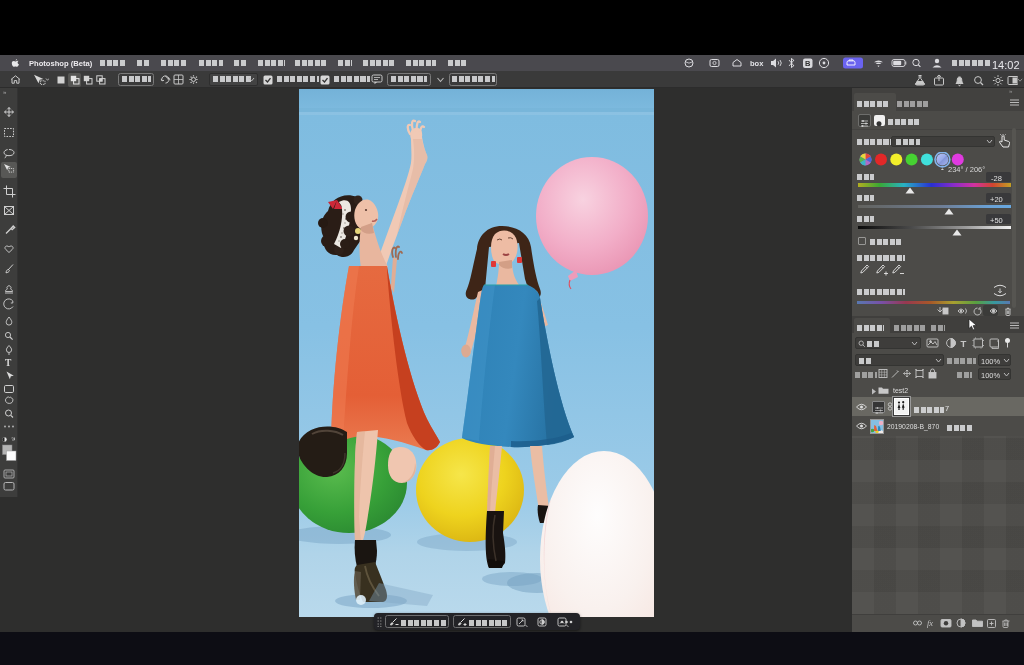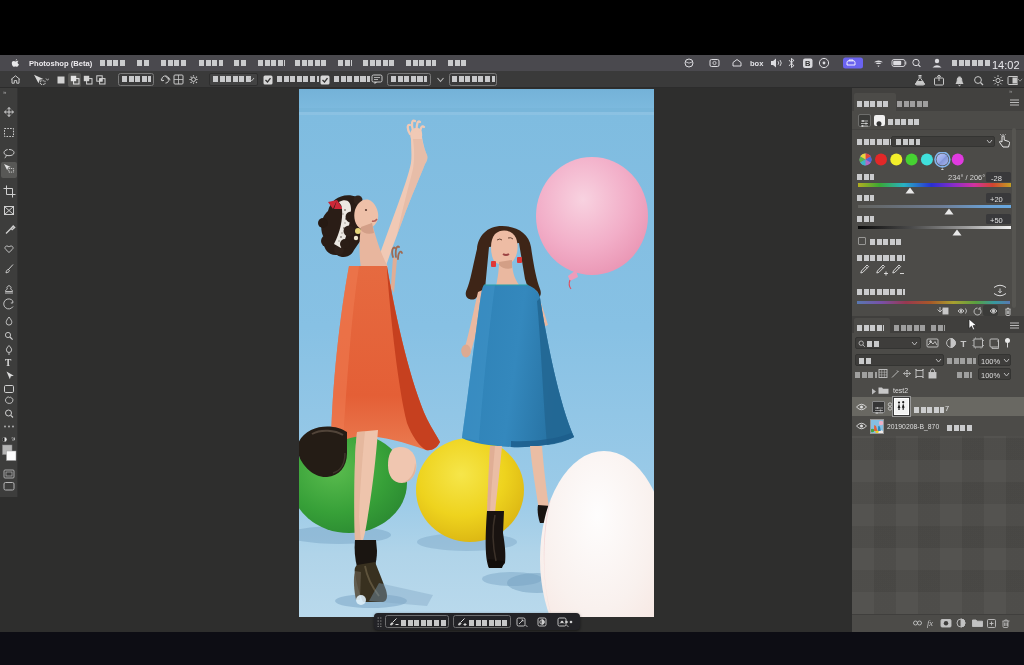--- a/index.html
+++ b/index.html
@@ -266,21 +266,21 @@
     <circle cx="29" cy="7.5" r="6" fill="#e22828"></circle>
     <circle cx="44.3" cy="7.5" r="6" fill="#f2ee2a"></circle>
     <circle cx="59.6" cy="7.5" r="6" fill="#46d232"></circle>
     <circle cx="74.9" cy="7.5" r="6" fill="#40e0dc"></circle>
     <circle cx="90.4" cy="7.5" r="7.4" fill="none" stroke="#84b4ec" stroke-width="1.6"></circle>
     <circle cx="90.4" cy="7.5" r="6" fill="url(#peri)"></circle>
     <circle cx="105.8" cy="7.5" r="6" fill="#e03ae0"></circle>
     <path d="M90.4 16.2 l1.6 1.8 h-3.2z" fill="#ccc"></path>
   </svg>
   <span class="jt abs" style="left:5px; top:86px; width:17px;"></span>
-  <span class="abs txt" style="left:96px; top:85px; font-size:7.5px; color:#d6d6d6;">234° / 206°</span>
+  <span class="abs txt" style="left:96px; top:77px; font-size:7.5px; color:#d6d6d6;">234° / 206°</span>
   <div class="abs" style="left:134px; top:84px; width:25px; height:10px; background:#39393b; border-radius:1.5px;"></div>
   <span class="abs" style="left:139px; top:85.5px; color:#e2e2e2; font-size:7.5px;">-28</span>
   <div class="abs" style="left:6px; top:95px; width:153px; height:3.5px; background:linear-gradient(90deg,#b2ae20,#3aa834 14%,#28b2c4 30%,#2830d2 48%,#8c2cc8 63%,#d232a0 76%,#d24430 88%,#c2a024 100%);"></div>
   <svg class="abs" style="left:53px; top:99px;" width="10" height="7" viewBox="0 0 10 7">
       <path d="M5 .5 L9.5 6.5 H.5z" fill="#e8e8e8"></path>
     </svg>
   <span class="jt abs" style="left:5px; top:107px; width:17px;"></span>
   <div class="abs" style="left:134px; top:105px; width:25px; height:10px; background:#39393b; border-radius:1.5px;"></div>
   <span class="abs" style="left:138px; top:106.5px; color:#e2e2e2; font-size:7.5px;">+20</span>
   <div class="abs" style="left:6px; top:116.5px; width:153px; height:3px; background:linear-gradient(90deg,#62625e,#6e7e96 55%,#6aa0d4 85%,#68a8e0);"></div>

